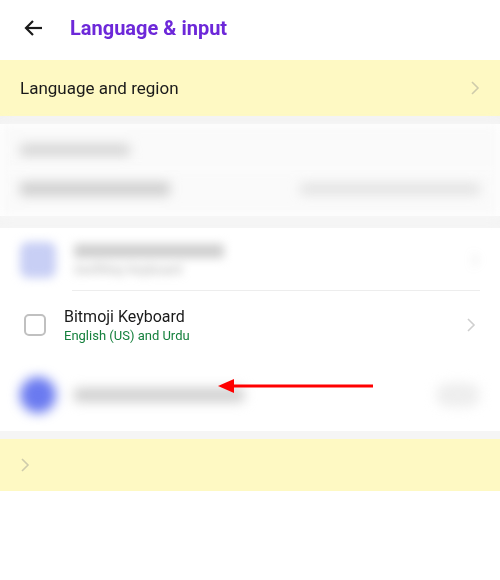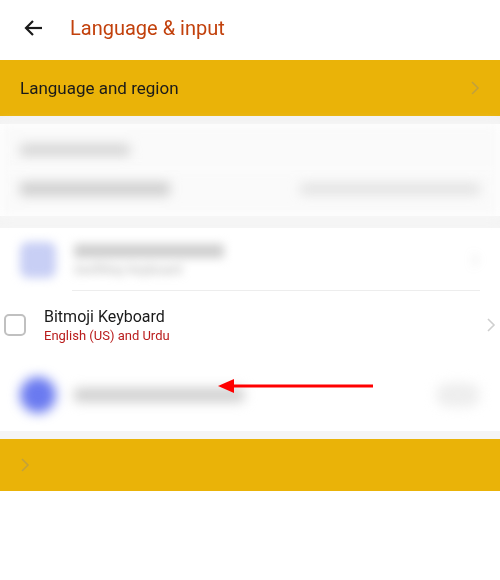--- a/index.html
+++ b/index.html
@@ -25,29 +25,29 @@
       width: 28px;
       height: 28px;
       display: flex;
       align-items: center;
       justify-content: center;
       margin-right: 22px;
       cursor: pointer;
     }
     .title {
       font-size: 20px;
-      font-weight: 400;
-      color: #c2410c;
+      font-weight: 700;
+      color: #6d28d9;
     }
     .row {
       display: flex;
       align-items: center;
       justify-content: space-between;
       padding: 18px 20px;
-      background: #eab308;
+      background: #fef9c3;
       cursor: pointer;
     }
     .row-label {
       font-size: 17px;
       color: #1a1a1a;
     }
     .chevron {
       display: flex;
       align-items: center;
       opacity: 0.4;
@@ -60,42 +60,42 @@
       background: rgba(248,248,248,0.7);
       filter: blur(6px);
       position: relative;
     }
     .keyboard-list {
       background: #ffffff;
     }
     .keyboard-row {
       display: flex;
       align-items: center;
-      padding: 16px 4px;
+      padding: 16px 24px;
       cursor: pointer;
     }
     .keyboard-checkbox {
       width: 22px;
       height: 22px;
       border: 2px solid #c0c0c0;
       border-radius: 5px;
       margin-right: 18px;
       cursor: pointer;
       flex-shrink: 0;
     }
     .keyboard-texts {
       flex: 1;
     }
     .keyboard-title {
       font-size: 16px;
       color: #1a1a1a;
     }
     .keyboard-sub {
       font-size: 13px;
-      color: #b91c1c;
+      color: #15803d;
       margin-top: 2px;
     }
     .keyboard-divider {
       height: 1px;
       background: #ededed;
       margin: 0 20px 0 72px;
     }
     .arrow-annotation {
       position: absolute;
       top: 375px;

